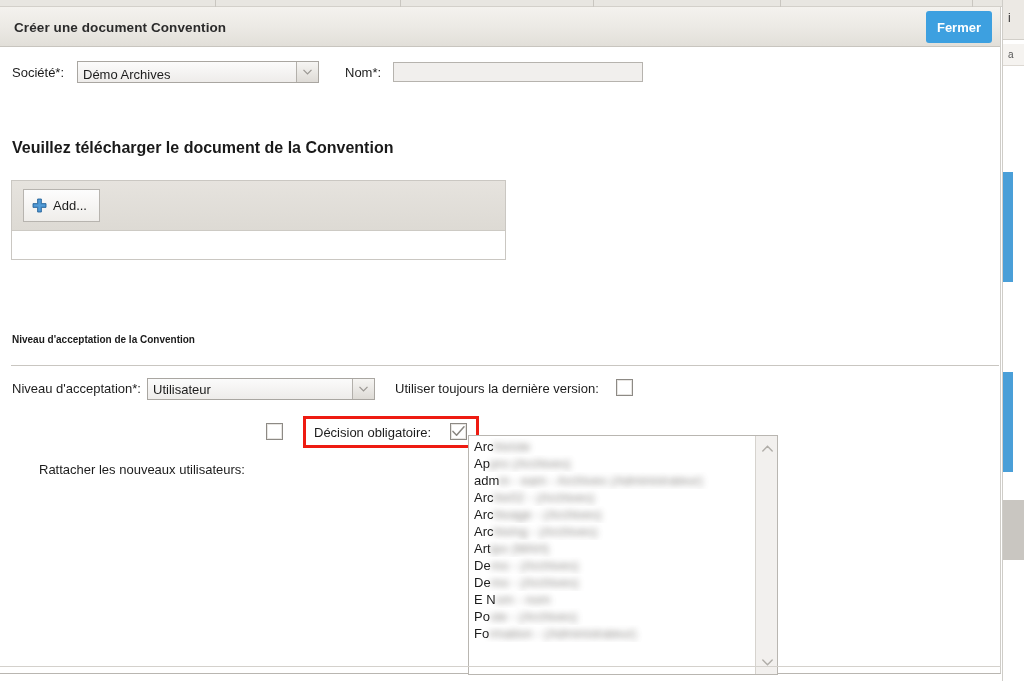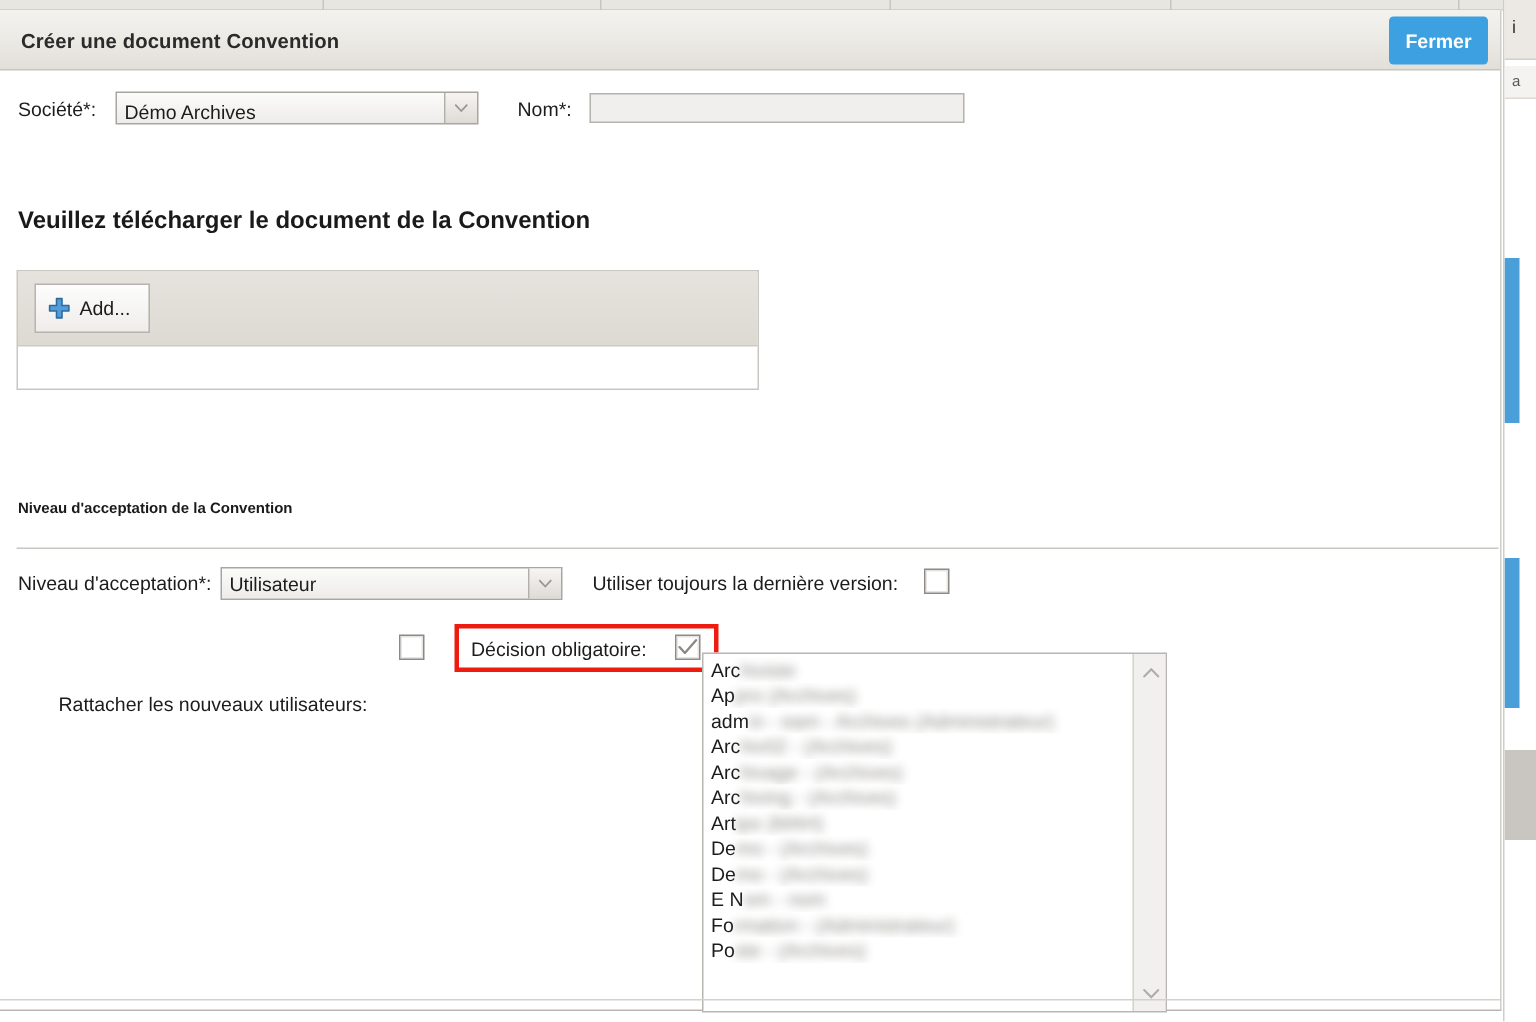--- a/index.html
+++ b/index.html
@@ -313,22 +313,22 @@
             <div class="li"><span>Arc</span><span class="redacted">hiviste</span></div>
             <div class="li"><span>Ap</span><span class="redacted">pro (Archives)</span></div>
             <div class="li"><span>adm</span><span class="redacted">in - eam - Archives (Administrateur)</span></div>
             <div class="li"><span>Arc</span><span class="redacted">hiv02 - (Archives)</span></div>
             <div class="li"><span>Arc</span><span class="redacted">hivage - (Archives)</span></div>
             <div class="li"><span>Arc</span><span class="redacted">hiving - (Archives)</span></div>
             <div class="li"><span>Art</span><span class="redacted">ipo (MAH)</span></div>
             <div class="li"><span>De</span><span class="redacted">mo - (Archives)</span></div>
             <div class="li"><span>De</span><span class="redacted">mo - (Archives)</span></div>
             <div class="li"><span>E N</span><span class="redacted">om - nom</span></div>
+            <div class="li"><span>Po</span><span class="redacted">ste - (Archives)</span></div>
             <div class="li"><span>Fo</span><span class="redacted">rmation - (Administrateur)</span></div>
-            <div class="li"><span>Po</span><span class="redacted">ste - (Archives)</span></div>
           </div>
         <div class="lb-scroll">
           <div class="lb-arrow up">
             <svg width="11" height="7" viewBox="0 0 11 7">
                 <path d="M0.8 6 L5.5 1.2 L10.2 6" fill="none" stroke="#b0ada8" stroke-width="1.4" stroke-linecap="round"></path>
               </svg>
           </div>
           <div class="lb-arrow down">
             <svg width="11" height="7" viewBox="0 0 11 7">
                 <path d="M0.8 1 L5.5 5.8 L10.2 1" fill="none" stroke="#b0ada8" stroke-width="1.4" stroke-linecap="round"></path>

